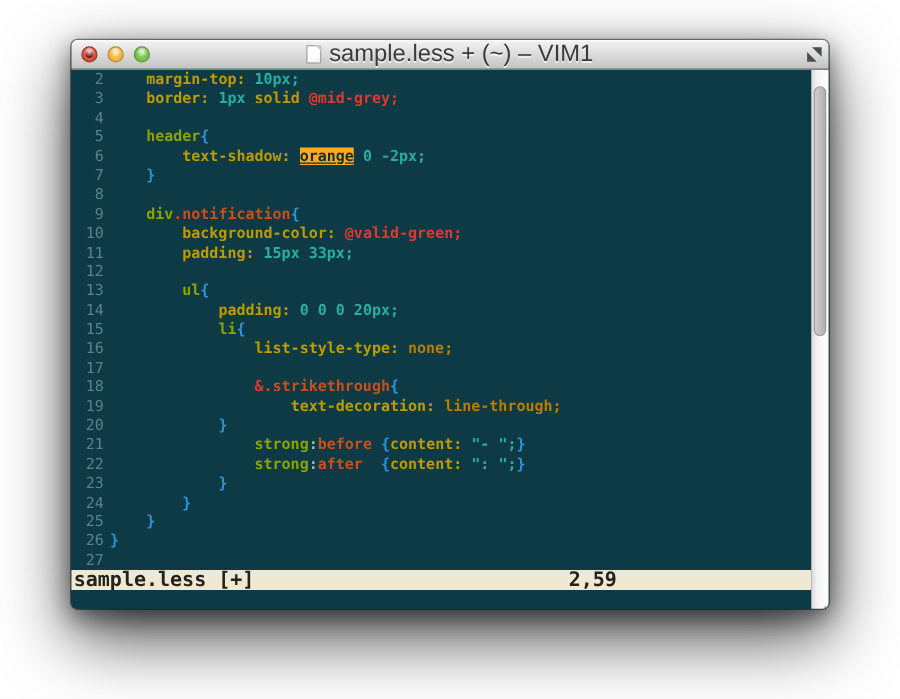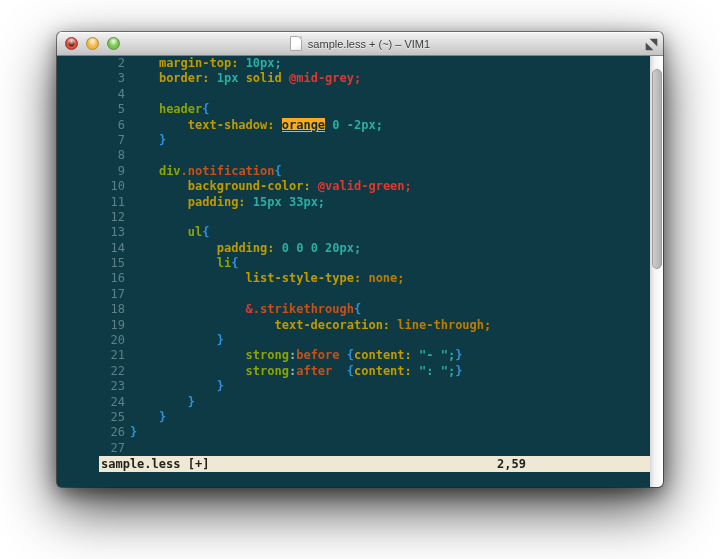--- a/index.html
+++ b/index.html
@@ -16,32 +16,32 @@
     radial-gradient(circle,#63140a 0,#63140a 2.3px,#e0584a 3.5px,#c83c2c 7px);border:1px solid #9b2f23;}
   .light.min{background:radial-gradient(circle at 50% 28%,rgba(255,255,255,0.9),rgba(255,255,255,0) 48%),
     radial-gradient(circle,#fbca58 0,#efa833 7px);border:1px solid #b8892e;}
   .light.zoom{background:radial-gradient(circle at 50% 28%,rgba(255,255,255,0.9),rgba(255,255,255,0) 48%),
     radial-gradient(circle,#93d667 0,#67b43d 7px);border:1px solid #5e9340;}
   .title-group{display:flex;align-items:center;gap:6px;}
   .doc-icon{width:12px;height:15px;position:relative;background:linear-gradient(160deg,#ffffff 60%,#ececec);
     border:1px solid #a8a8a8;border-radius:1px;box-sizing:border-box;}
   .doc-icon::after{content:"";position:absolute;top:-1px;right:-1px;width:0;height:0;
     border-top:5px solid #c9c9c9;border-left:5px solid transparent;}
-  .title-text{font-size:11px;color:#3b3b3b;text-shadow:0 1px 0 rgba(255,255,255,0.65);white-space:nowrap;text-align:center;}
+  .title-text{font-size:19px;color:#3b3b3b;text-shadow:0 1px 0 rgba(255,255,255,0.65);white-space:nowrap;text-align:center;}
   .fs-btn{position:absolute;right:5px;top:5px;width:13px;height:13px;cursor:pointer;}
   .content{display:flex;height:432px;}
-  .main{width:592px;display:flex;flex-direction:column;background:var(--c-editor_bg,#0d3a45);padding-left:42px;}
+  .main{width:592px;display:flex;flex-direction:column;background:var(--c-editor_bg,#0d3a45);}
   .code{height:400px;font-family:"DejaVu Sans Mono",monospace;font-size:12px;line-height:15.4px;
     font-weight:bold;white-space:pre;overflow:hidden;color:var(--c-base,#9fb3b0);}
   .code-line{height:15.4px;}
   .ln{display:inline-block;width:26px;margin-right:5px;text-align:right;font-weight:normal;
     color:var(--c-line_number,#5d808b);}
   .hl{background:var(--c-hl_bg,#feaa1c);color:var(--c-hl_fg,#0c2f38);text-decoration:underline;}
   .statusbar{height:16px;background:var(--c-status_bg,#eee8d5);color:var(--c-status_fg,#22231c);
-    font-family:"DejaVu Sans Mono",monospace;font-size:12px;line-height:16px;font-weight:bold;position:relative;}
+    font-family:"DejaVu Sans Mono",monospace;font-size:16px;line-height:16px;font-weight:bold;position:relative;}
   .sb-file{position:absolute;left:2px;}
   .sb-ruler{position:absolute;left:398px;}
   .sb-pos{position:absolute;right:4px;margin-top:32px;}
   .modeline{height:16px;font-family:"DejaVu Sans Mono",monospace;font-size:12px;line-height:15px;
     font-weight:bold;color:var(--c-insert_blue,#2b91df);padding-left:2px;}
   .scrollcol{width:14px;background:linear-gradient(90deg,#d8d8d8 0,#f4f4f4 35%,#ffffff 100%);position:relative;}
   .thumb{position:absolute;left:2px;top:13px;width:10px;height:200px;border-radius:5px;box-sizing:border-box;
     background:linear-gradient(90deg,#cecece,#b0b0b0);border:1px solid #9d9d9d;}
   .grip{position:absolute;right:1px;bottom:1px;width:8px;height:8px;}
 </style>

